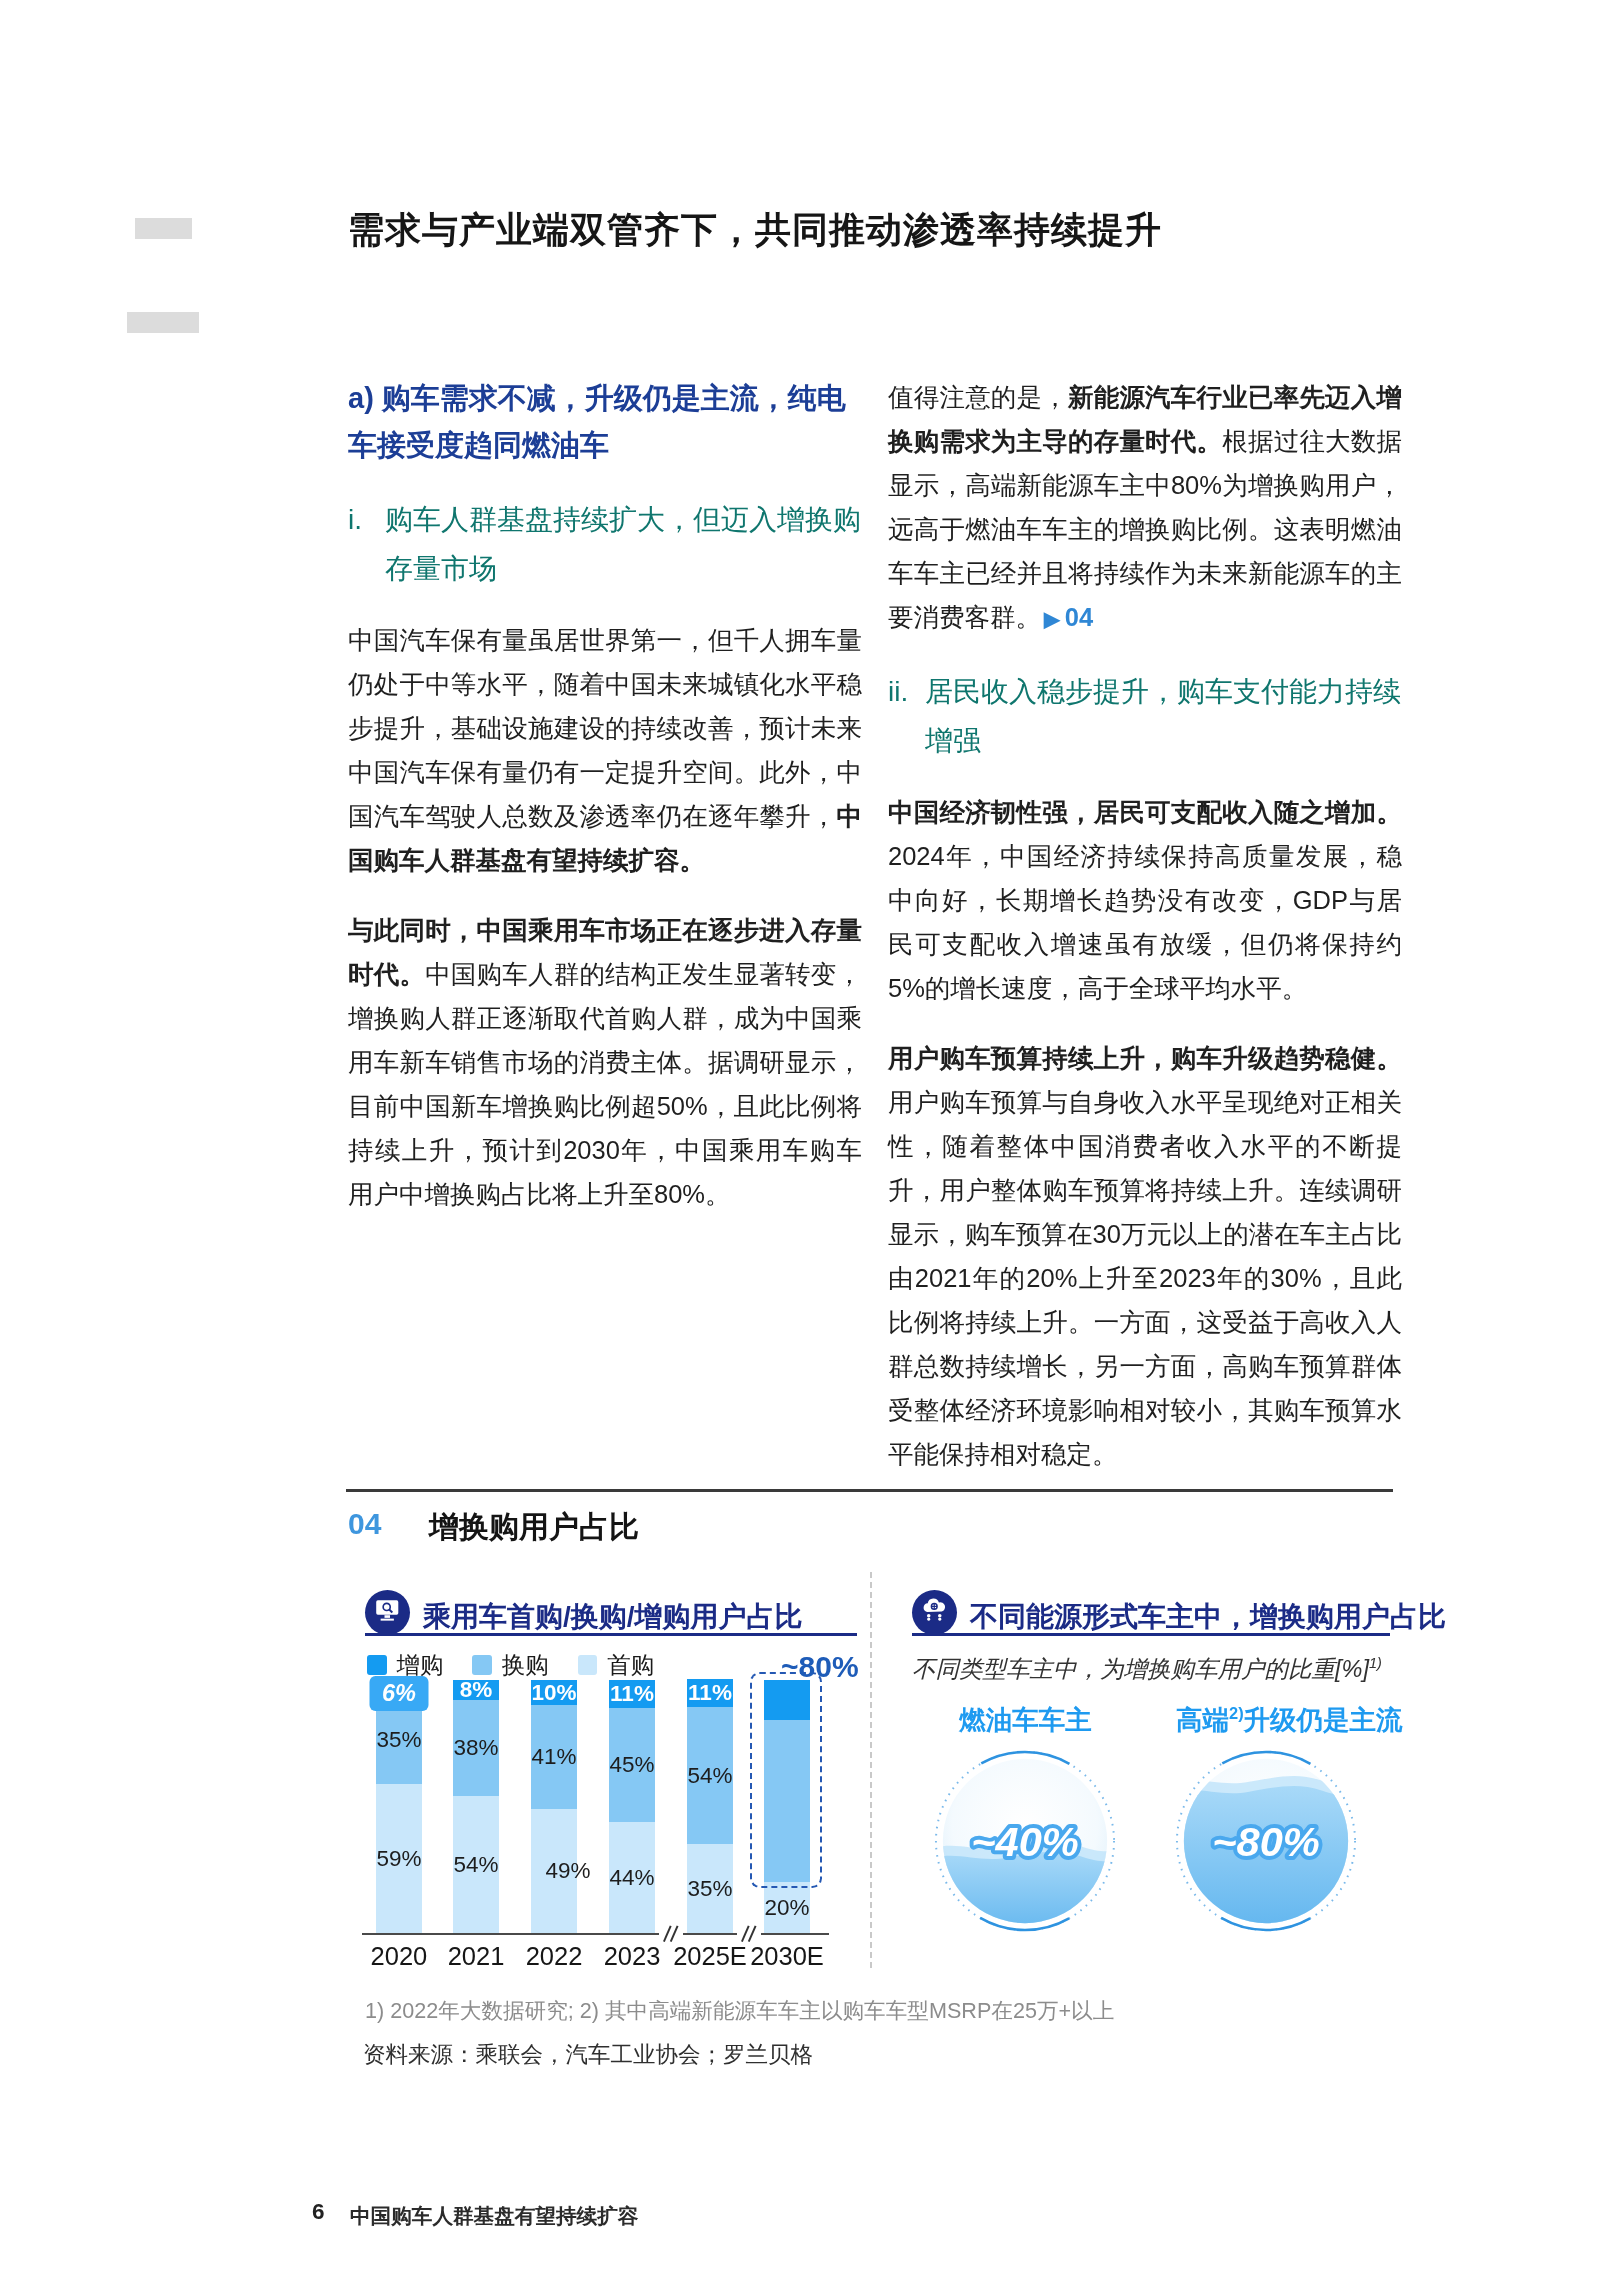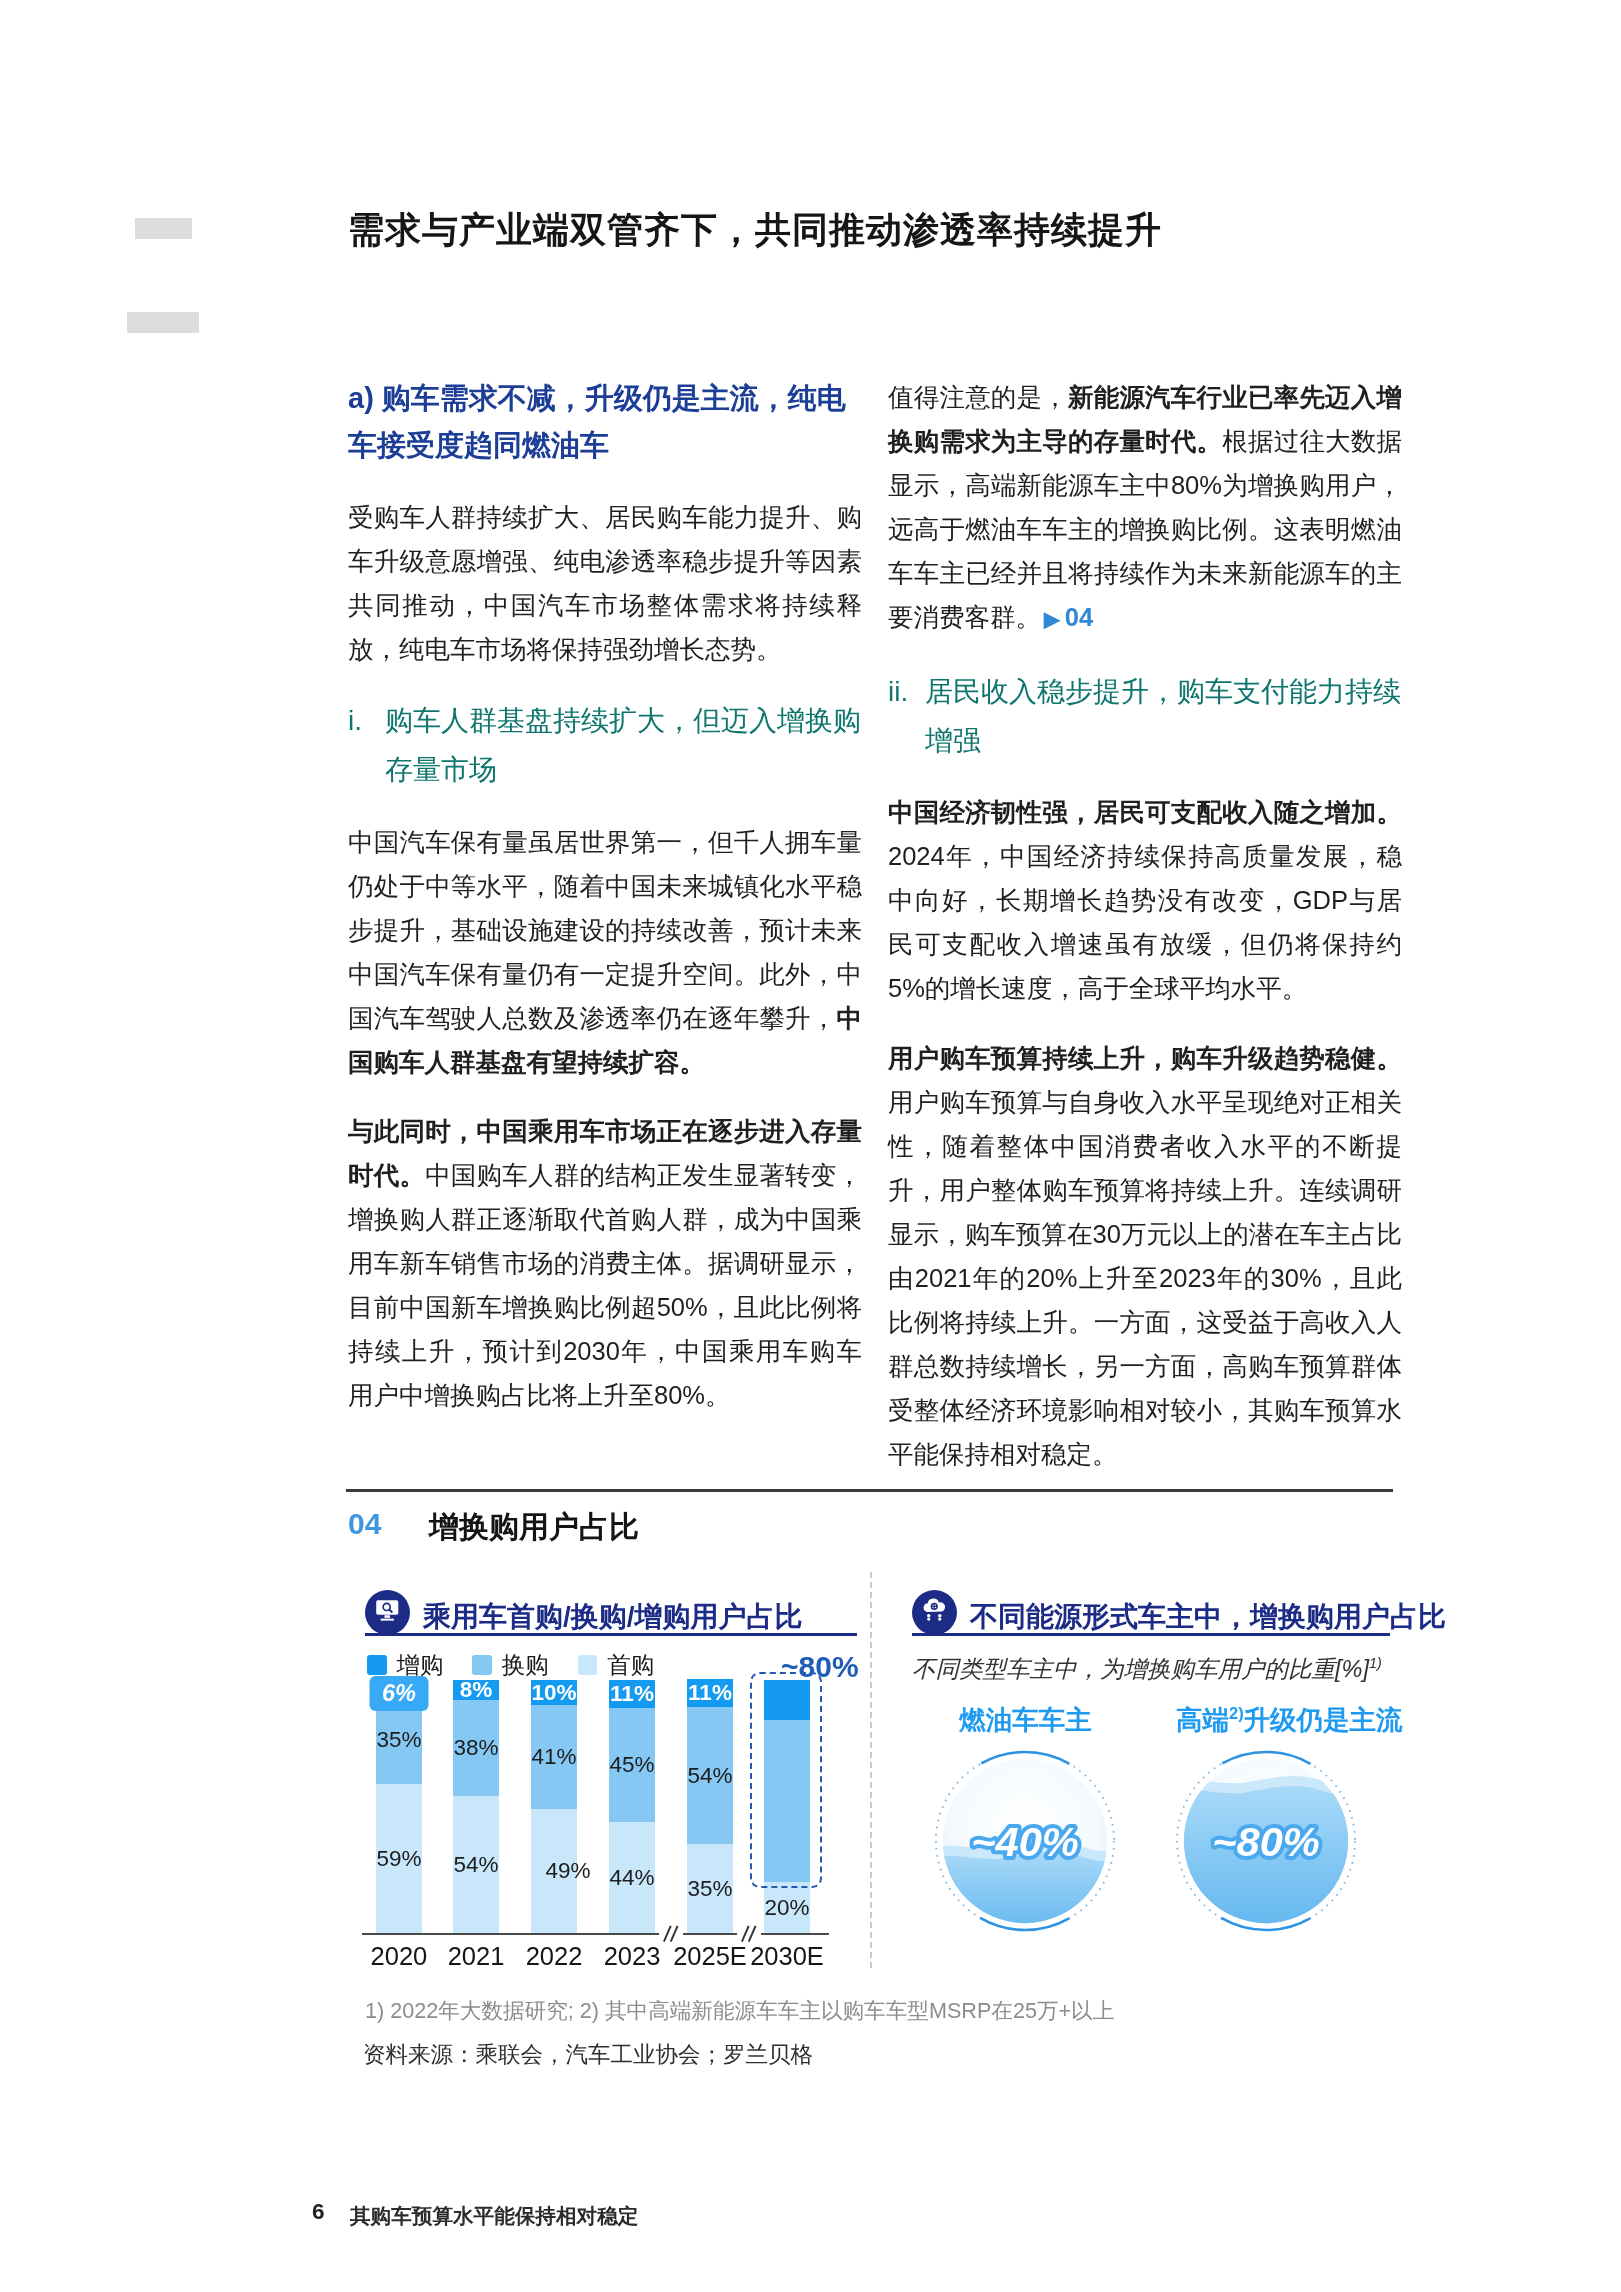--- a/index.html
+++ b/index.html
@@ -62,21 +62,20 @@
 
 <div id="page">
 
   <div class="deco" style="left:135px;top:218px;width:57px;height:20.6px;"></div>
   <div class="deco" style="left:127px;top:312px;width:72px;height:20.6px;"></div>
 
   <div class="page-title">需求与产业端双管齐下，共同推动渗透率持续提升</div>
 
   <div class="col" style="left:348px;top:375px;">
     <div class="h-a">a) 购车需求不减，升级仍是主流，纯电车接受度趋同燃油车</div>
-    <p><span>受购车人群持续扩大、居民购车能力提升、购车升级意愿增强、纯电渗透率稳步提升等因素共同推动，中国汽车市场整体需求将持续释放，纯电车市场将保持强劲增长态势。</span></p>
     <div class="h-i">
       <span class="pfx">i.</span>
       <span>购车人群基盘持续扩大，但迈入增换购存量市场</span>
     </div>
     <p><span>中国汽车保有量虽居世界第一，但千人拥车量仍处于中等水平，随着中国未来城镇化水平稳步提升，基础设施建设的持续改善，预计未来中国汽车保有量仍有一定提升空间。此外，中国汽车驾驶人总数及渗透率仍在逐年攀升，</span><span class="b">中国购车人群基盘有望持续扩容。</span></p>
     <p><span class="b">与此同时，中国乘用车市场正在逐步进入存量时代。</span><span>中国购车人群的结构正发生显著转变，增换购人群正逐渐取代首购人群，成为中国乘用车新车销售市场的消费主体。据调研显示，目前中国新车增换购比例超50%，且此比例将持续上升，预计到2030年，中国乘用车购车用户中增换购占比将上升至80%。</span></p>
   </div>
 
   <div class="col" style="left:888px;top:375px;">
     <p><span>值得注意的是，</span><span class="b">新能源汽车行业已率先迈入增换购需求为主导的存量时代。</span><span>根据过往大数据显示，高端新能源车主中80%为增换购用户，远高于燃油车车主的增换购比例。这表明燃油车车主已经并且将持续作为未来新能源车的主要消费客群。</span><span class="marker"><span class="tri">▶</span><span>04</span></span></p>
@@ -272,16 +271,16 @@
       <path class="water-back" fill="#bfe3fa" opacity="0.8" d="M-6 38.19999999999999 C 25 26.19999999999999, 45 41.19999999999999, 78 35.19999999999999 S 128 26.19999999999999, 152 34.19999999999999 S 186 39.19999999999999, 198 33.19999999999999 L198 198 L-6 198 Z"></path>
       <path class="water-main" fill="url(#gW1)" d="M-6 48.19999999999999 C 25 36.19999999999999, 45 51.19999999999999, 78 45.19999999999999 S 128 36.19999999999999, 152 44.19999999999999 S 186 49.19999999999999, 198 43.19999999999999 L198 198 L-6 198 Z"></path>
     </g>
     <text class="gauge-text" x="95" y="110" text-anchor="middle">~80%</text>
   </svg>
 
   <div class="footnote">1) 2022年大数据研究; 2) 其中高端新能源车车主以购车车型MSRP在25万+以上</div>
   <div class="source">资料来源：乘联会，汽车工业协会；罗兰贝格</div>
 
   <div class="footer-num">6</div>
-  <div class="footer-label">其购车预算水平能保持相对稳定</div>
+  <div class="footer-label">中国购车人群基盘有望持续扩容</div>
 
 </div>
 
 
 </body></html>

